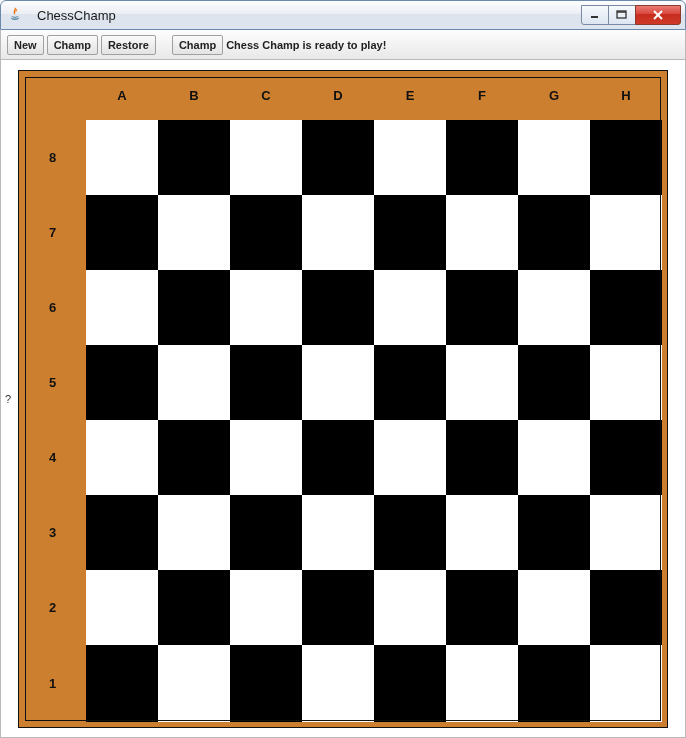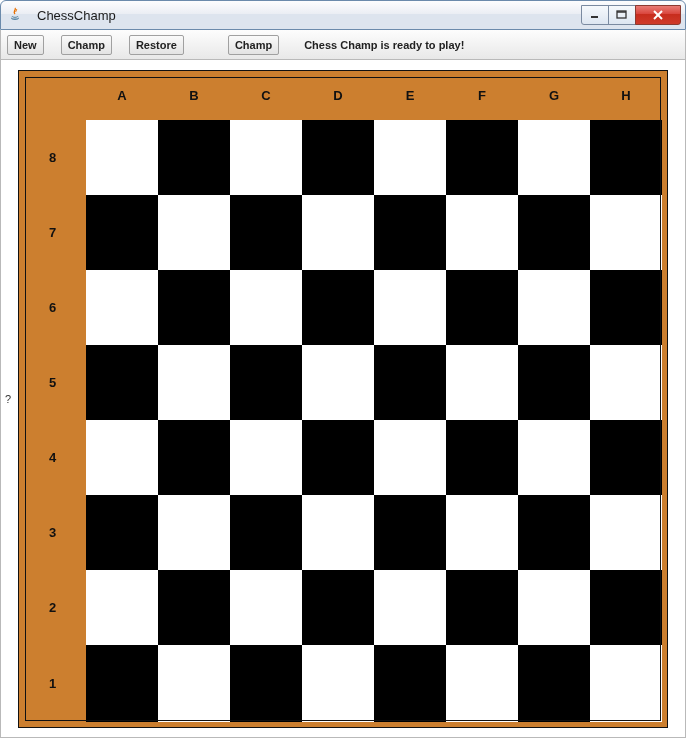--- a/index.html
+++ b/index.html
@@ -56,36 +56,36 @@
     .win-btn svg { display: block; }
     
     .toolbar {
       height: 30px;
       border: 1px solid #b9b9b9;
       border-top: none;
       background: linear-gradient(to bottom, #fdfdfd, #e8e8e8);
       display: flex;
       align-items: center;
       padding: 3px 6px;
-      gap: 17px;
+      gap: 3px;
     }
     .tbtn {
       font-family: Tahoma, Arial, sans-serif;
       font-size: 11px;
       font-weight: bold;
       padding: 3px 6px;
       background: linear-gradient(to bottom, #fafafa, #e3e3e3);
       border: 1px solid #a0a0a0;
       border-radius: 2px;
       color: #222;
       cursor: pointer;
     }
     .toolbar-gap { width: 10px; }
     .status-text {
-      margin-left: 8px;
+      margin-left: 0;
       font-size: 11px;
       font-weight: bold;
       color: #222;
       text-align: center;
     }
     
     .body-area {
       height: calc(738px - 60px);
       border: 1px solid #b9b9b9;
       border-top: none;

